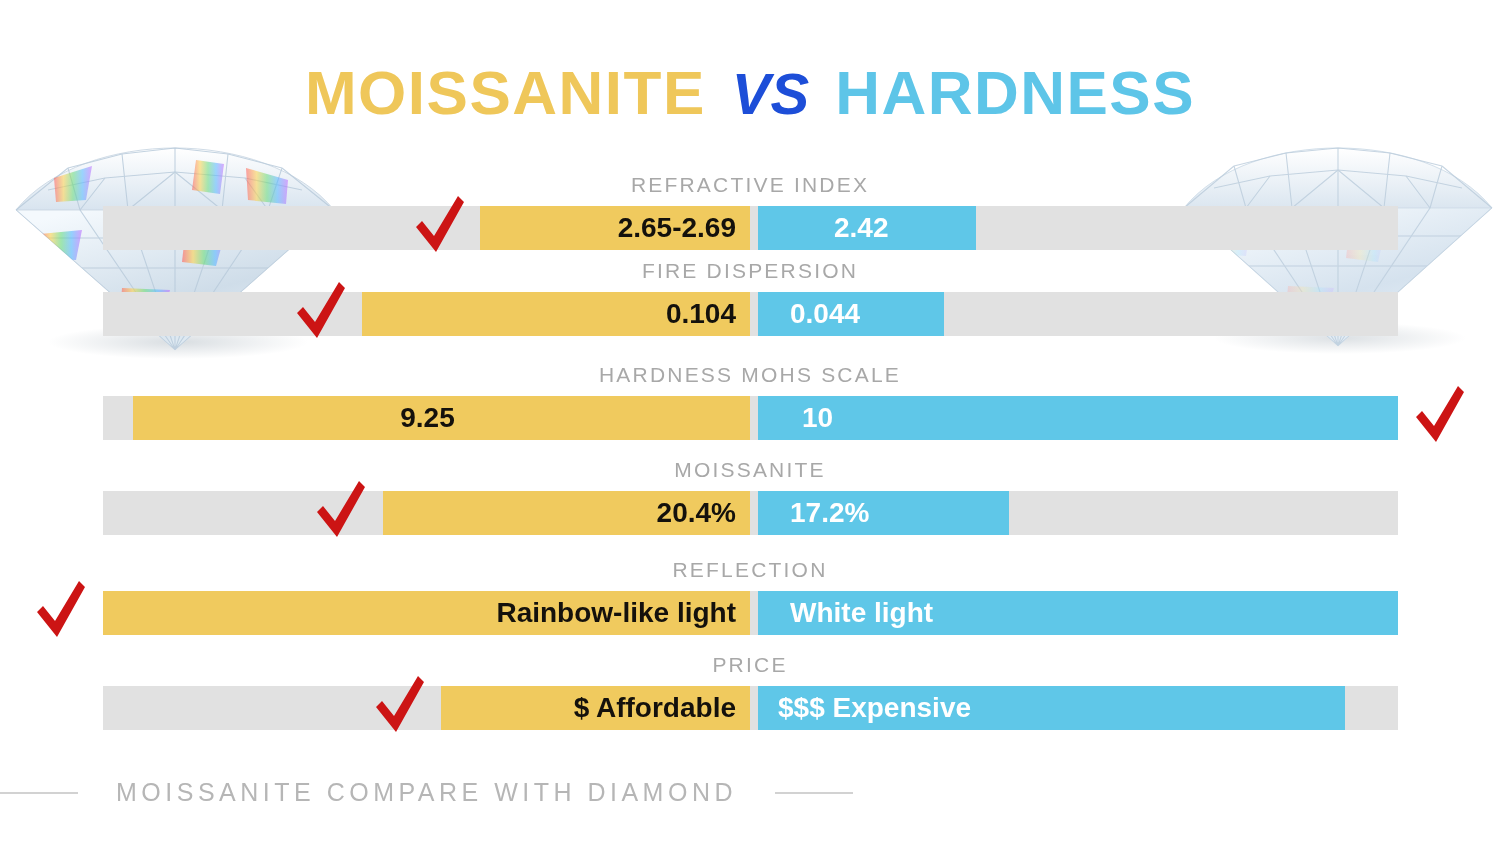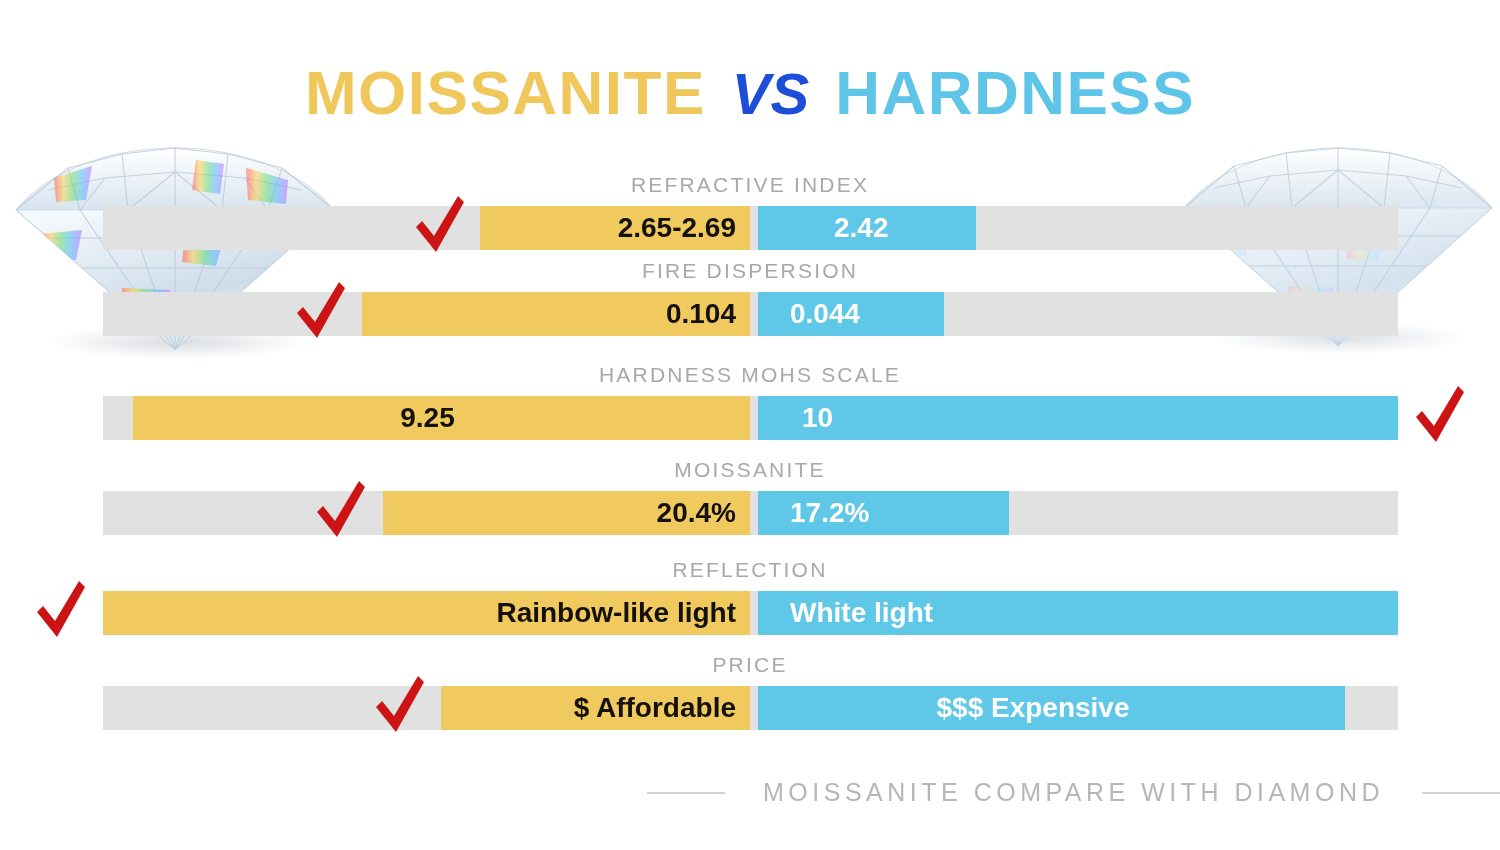--- a/index.html
+++ b/index.html
@@ -104,21 +104,21 @@
     width: 56px;
     height: 62px;
   }
 
   
   #footer {
     position: absolute;
     left: 0;
     top: 778px;
     width: 1500px;
-    text-align: right;
+    text-align: left;
     white-space: nowrap;
   }
   #footer-text {
     display: inline-block;
     font-size: 25px;
     letter-spacing: 4.5px;
     color: #b6b6b6;
     font-weight: 300;
     vertical-align: middle;
   }
@@ -301,21 +301,21 @@
         <path d="M4,33 L10,27 L22,42 L46,2 L52,8 L24,58 Z" fill="#cc1414"></path>
       </svg>
   </div>
 
   <div class="row" style="top:650px;">
     <div class="row-label">PRICE</div>
     <div class="track"></div>
     <div class="bar bar-left" style="left:441px; width:309px;"></div>
     <div class="bar bar-right" style="left:758px; width:587px;"></div>
     <div class="bar-text txt-left" style="left:441px; width:295px;">$ Affordable</div>
-    <div class="bar-text txt-right" style="left:818px; width:430px;text-align:center;">$$$ Expensive</div>
+    <div class="bar-text txt-right" style="left:778px; width:430px;">$$$ Expensive</div>
     <svg class="check" style="left:372px; top:24px;" viewBox="0 0 56 62">
         <path d="M4,33 L10,27 L22,42 L46,2 L52,8 L24,58 Z" fill="#cc1414"></path>
       </svg>
   </div>
 
   <div id="footer">
     <span class="foot-rule" id="rule-left"></span><span id="footer-text">MOISSANITE COMPARE WITH DIAMOND</span><span class="foot-rule" id="rule-right"></span>
   </div>
 
 </div>

